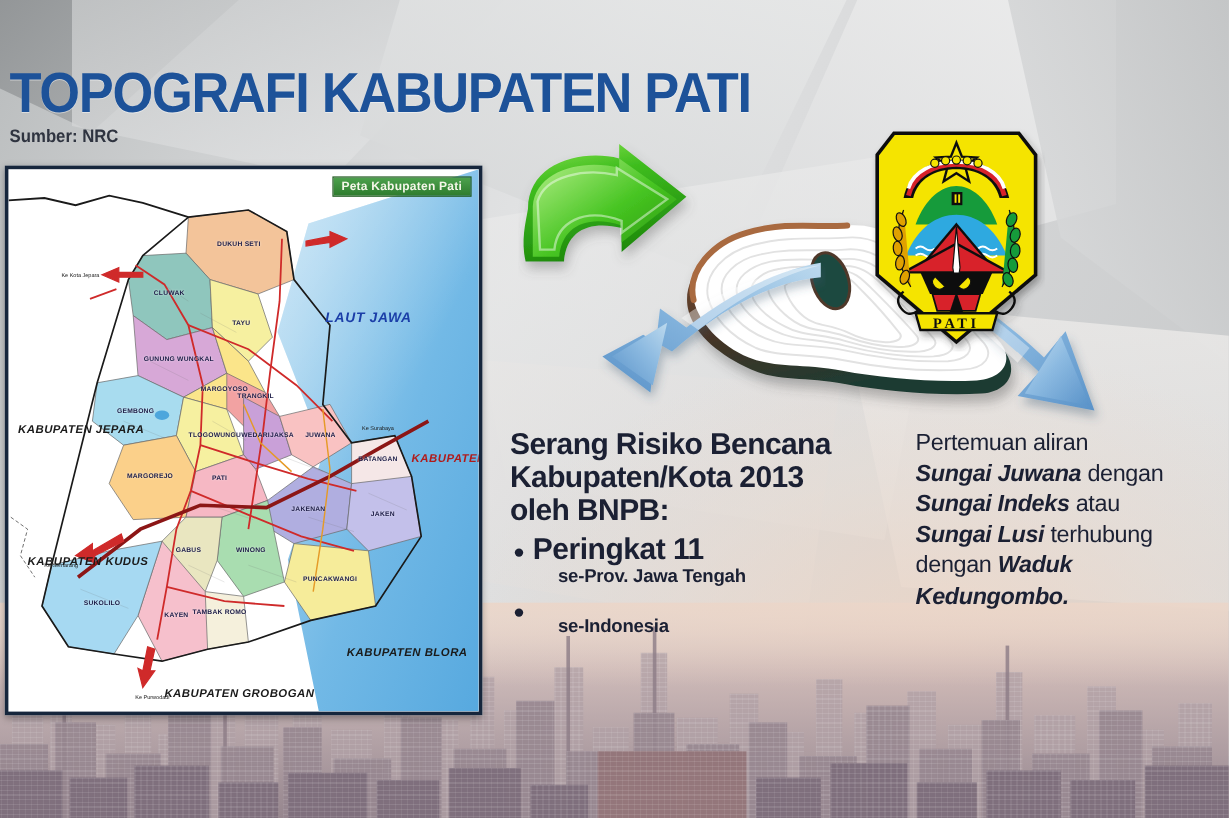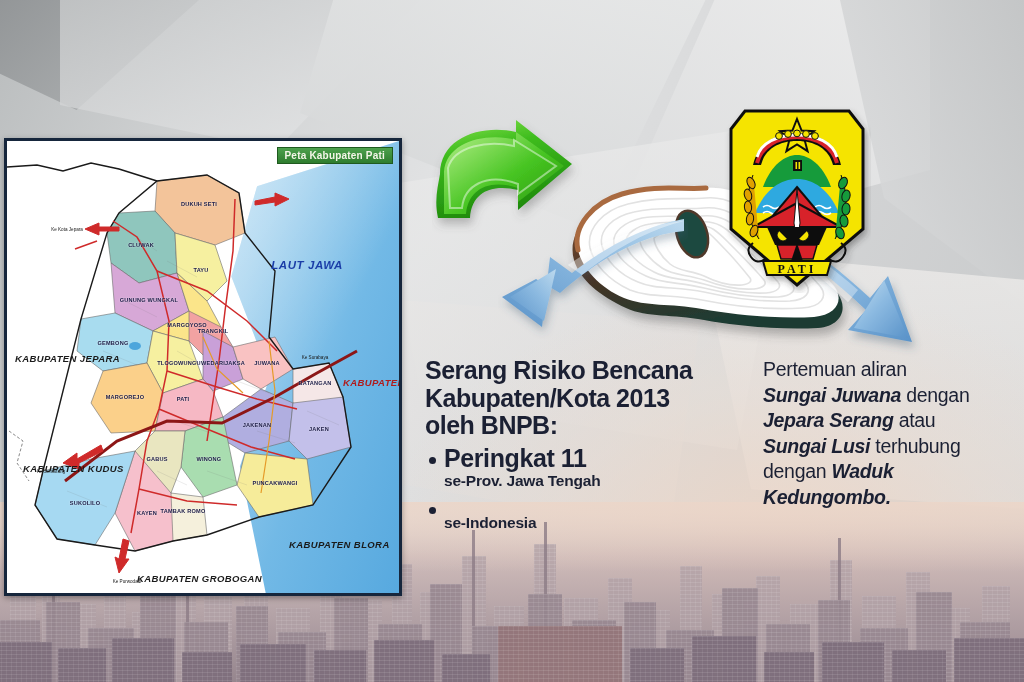--- a/index.html
+++ b/index.html
@@ -160,21 +160,21 @@
   }
   .txt-left .hd {
     font-size:25px; font-weight:bold; line-height:27.5px; letter-spacing:-.5px;
   }
   .bullet-row { display:flex; align-items:flex-start; margin-top:4px; }
   .bullet-dot {
     width:7px; height:7px; background:#1b2033; border-radius:50%;
     margin:13px 8px 0 4px; flex:none;
   }
   .rank { font-size:25px; font-weight:bold; line-height:28px; letter-spacing:-.4px;}
-  .ranksub { font-size:15.5px; font-weight:bold; line-height:18px; margin-left:19px; letter-spacing:-.2px;}
+  .ranksub { font-size:15.5px; font-weight:bold; line-height:18px; margin-left:40px; letter-spacing:-.2px;}
 
   .txt-right {
     position:absolute; left:763px; top:357px; width:255px;
     color:#1b2033; font-size:19.5px; line-height:25.5px; letter-spacing:-.3px;
     font-family:"Liberation Sans", sans-serif;
   }
   .txt-right b { font-weight:bold;font-style:italic; }
   .txt-right .reg { font-weight:normal; }
 </style>
 </head>
@@ -263,20 +263,24 @@
     <div class="bld near" style="left:442px; width:48px; height:28px;"></div>
     <div class="bld near" style="left:498px; width:124px; height:56px; background:rgba(148,118,122,.97);"></div>
     <div class="bld near" style="left:630px; width:54px; height:34px;"></div>
     <div class="bld near" style="left:692px; width:64px; height:46px;"></div>
     <div class="bld near" style="left:764px; width:50px; height:30px;"></div>
     <div class="bld near" style="left:822px; width:62px; height:40px;"></div>
     <div class="bld near" style="left:892px; width:54px; height:32px;"></div>
     <div class="bld near" style="left:954px; width:72px; height:44px;"></div>
   </div>
 
+  <div class="title-wrap">
+    <div class="title">TOPOGRAFI KABUPATEN PATI</div>
+    <div class="subsource">Sumber: NRC</div>
+  </div>
 
   <div class="map-panel">
 
     <div class="sea"></div>
     <div class="sea2"></div>
 
     <svg class="kec" style="left:0;top:0;" width="398" height="458" viewBox="0 0 398 458">
       <g stroke="#6b6b6b" stroke-width="0.6">
 
         <path d="M150 40 L200 34 L232 52 L238 92 L208 104 L168 92 L148 70 Z" fill="#f3c49a"></path>
@@ -606,21 +610,21 @@
     </div>
     <div class="ranksub">se-Indonesia</div>
   </div>
 
   <div class="txt-right">
     <div><span class="reg">Pertemuan aliran</span></div>
     <div>
       <b>Sungai Juwana</b><span class="reg"> dengan</span>
     </div>
     <div>
-      <b>Jepara Serang</b><span class="reg"> atau</span>
+      <b>Sungai Indeks</b><span class="reg"> atau</span>
     </div>
     <div>
       <b>Sungai Lusi</b><span class="reg"> terhubung</span>
     </div>
     <div>
       <span class="reg">dengan </span><b>Waduk</b>
     </div>
     <div>
       <b>Kedungombo.</b>
     </div>

